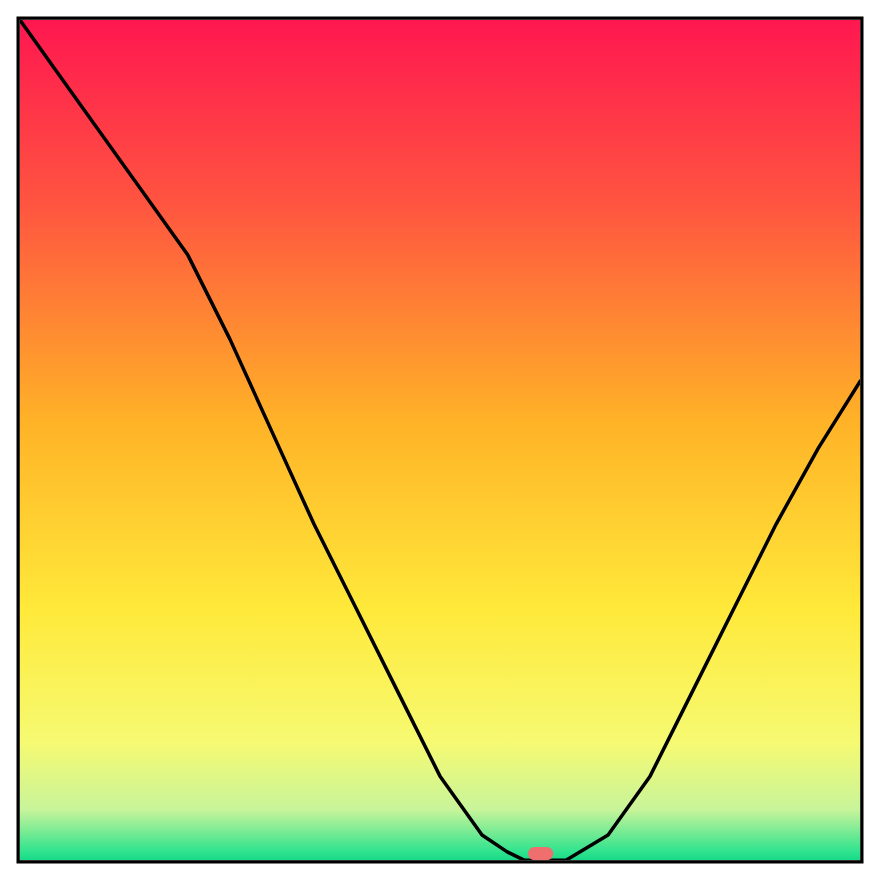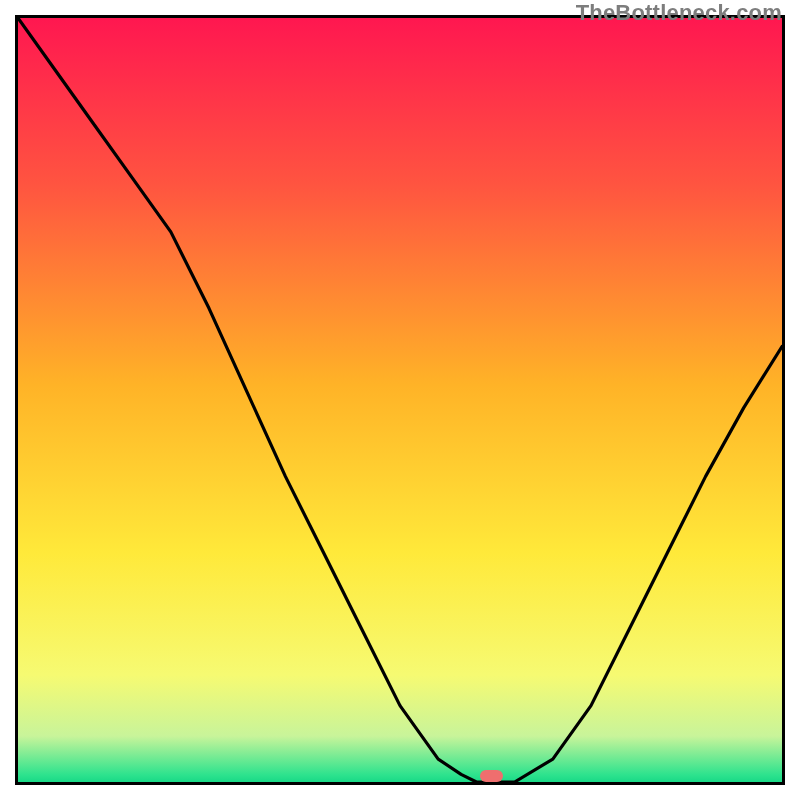--- a/index.html
+++ b/index.html
@@ -78,14 +78,13 @@
       <rect x="0" y="0" width="764" height="764" fill="url(#bg)"></rect>
     </svg>
 
     <svg class="curve-svg" viewBox="0 0 764 764" preserveAspectRatio="none">
       <path id="curve-path" d="M0.0 0.0 L38.2 53.5 L76.4 107.0 L114.6 160.4 L152.8 213.9 L191.0 290.3 L229.2 374.4 L267.4 458.4 L305.6 534.8 L343.8 611.2 L382.0 687.6 L420.2 741.1 L443.1 756.4 L458.4 764.0 L473.7 764.0 L496.6 764.0 L534.8 741.1 L573.0 687.6 L611.2 611.2 L649.4 534.8 L687.6 458.4 L725.8 389.6 L764.0 328.5 " fill="none" stroke="#000" stroke-width="3.2" stroke-linecap="round" stroke-linejoin="round"></path>
     </svg>
 
     <div class="marker" id="opt-marker" style="left: 462.22px; width: 22.92px; bottom: 0px;"></div>
   </div>
 
-  <div class="watermark">TheBottleneck.com</div>
 </div>
 
 </body></html>

